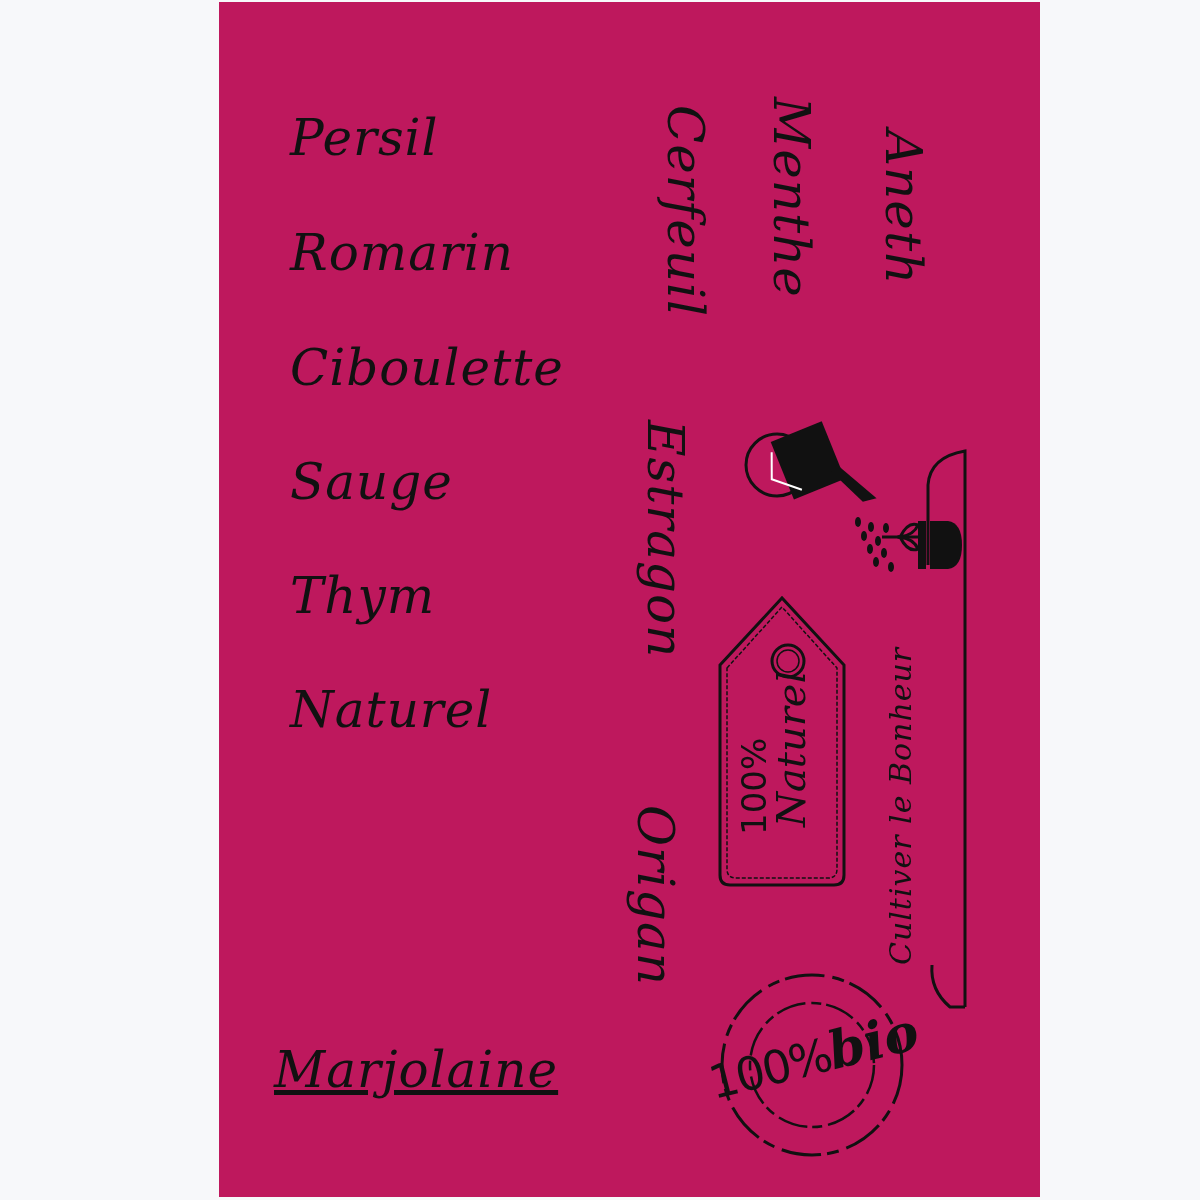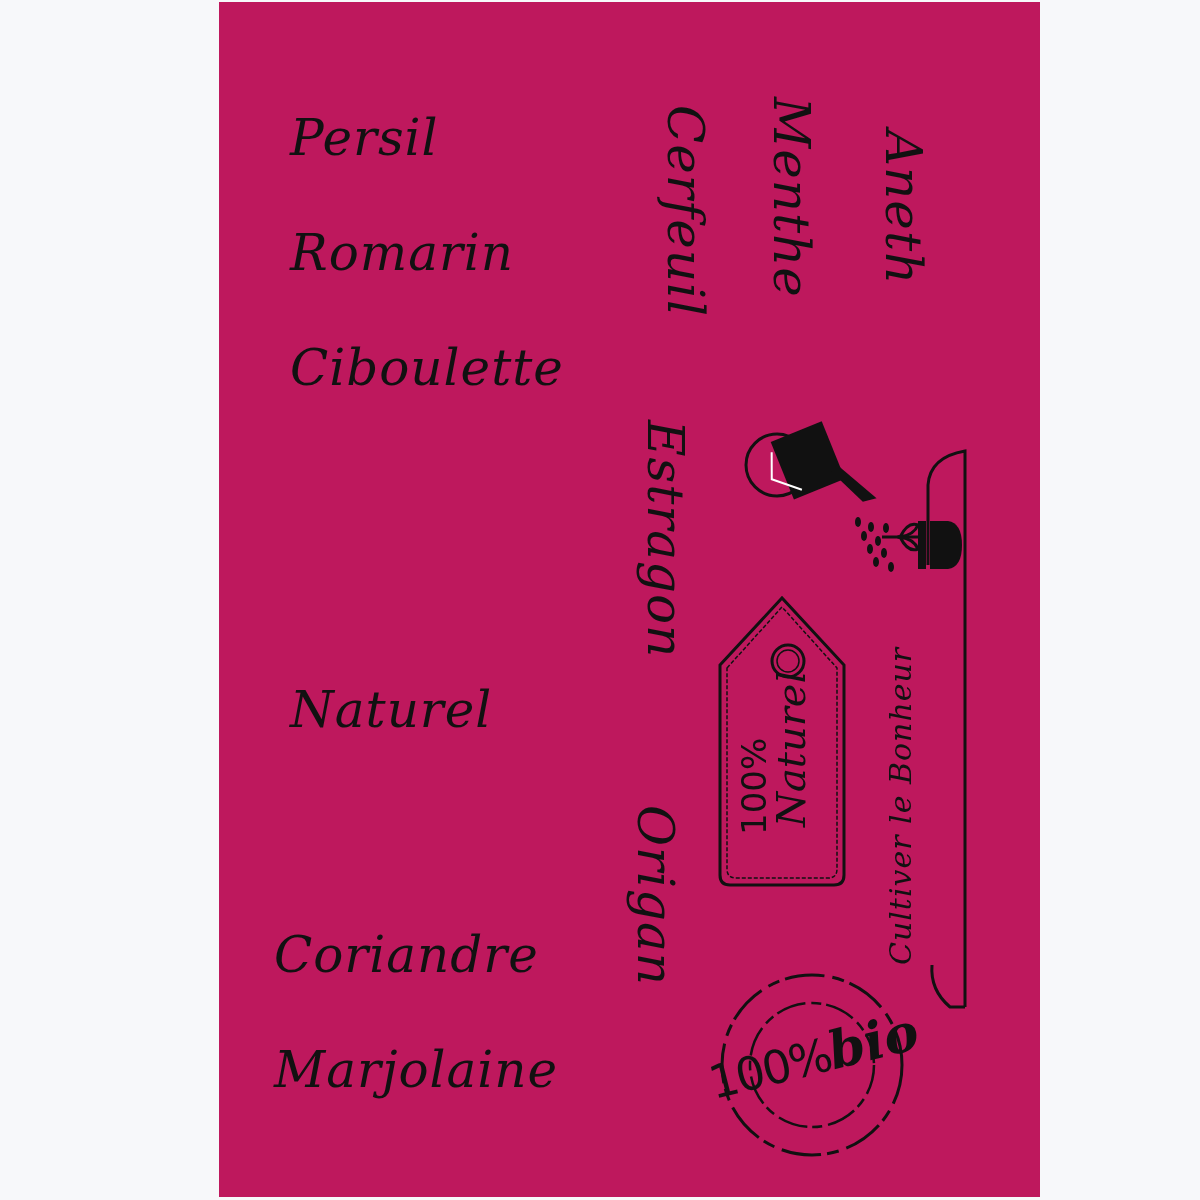--- a/index.html
+++ b/index.html
@@ -22,23 +22,24 @@
   .abs { position: absolute; }
 </style>
 </head>
 <body>
 
 <div class="sheet">
 
   <div class="word" style="left:68px; top:108px;">Persil</div>
   <div class="word" style="left:68px; top:338px;">Ciboulette</div>
   <div class="word" style="left:68px; top:223px;">Romarin</div>
+  <div class="word" style="left:68px; top:452px;">Sauge</div>
+  <div class="word" style="left:68px; top:566px;">Thym</div>
   <div class="word" style="left:68px; top:680px;">Naturel</div>
-  <div class="word" style="left:52px; top:925px;">Coriandre</div>
-  <div class="word" style="left:52px; top:1040px;">Marjolaine</div>
+  <div class="word" style="left:52px; top:1040px;text-decoration:underline;">Marjolaine</div>
 
   <div class="word vert" style="left:488px; top:100px;">Cerfeuil</div>
   <div class="word vert" style="left:594px; top:92px;">Menthe</div>
   <div class="word vert" style="left:706px; top:125px;">Aneth</div>
   <div class="word vert" style="left:468px; top:415px;">Estragon</div>
   <div class="word vert" style="left:458px; top:800px;">Origan</div>
 
   <svg class="abs" style="left:515px; top:405px;" width="240" height="170" viewBox="0 0 240 170">
     <circle cx="40" cy="55" r="31" fill="none" stroke="#111" stroke-width="3"></circle>
     <g transform="rotate(-22 70 55)">

